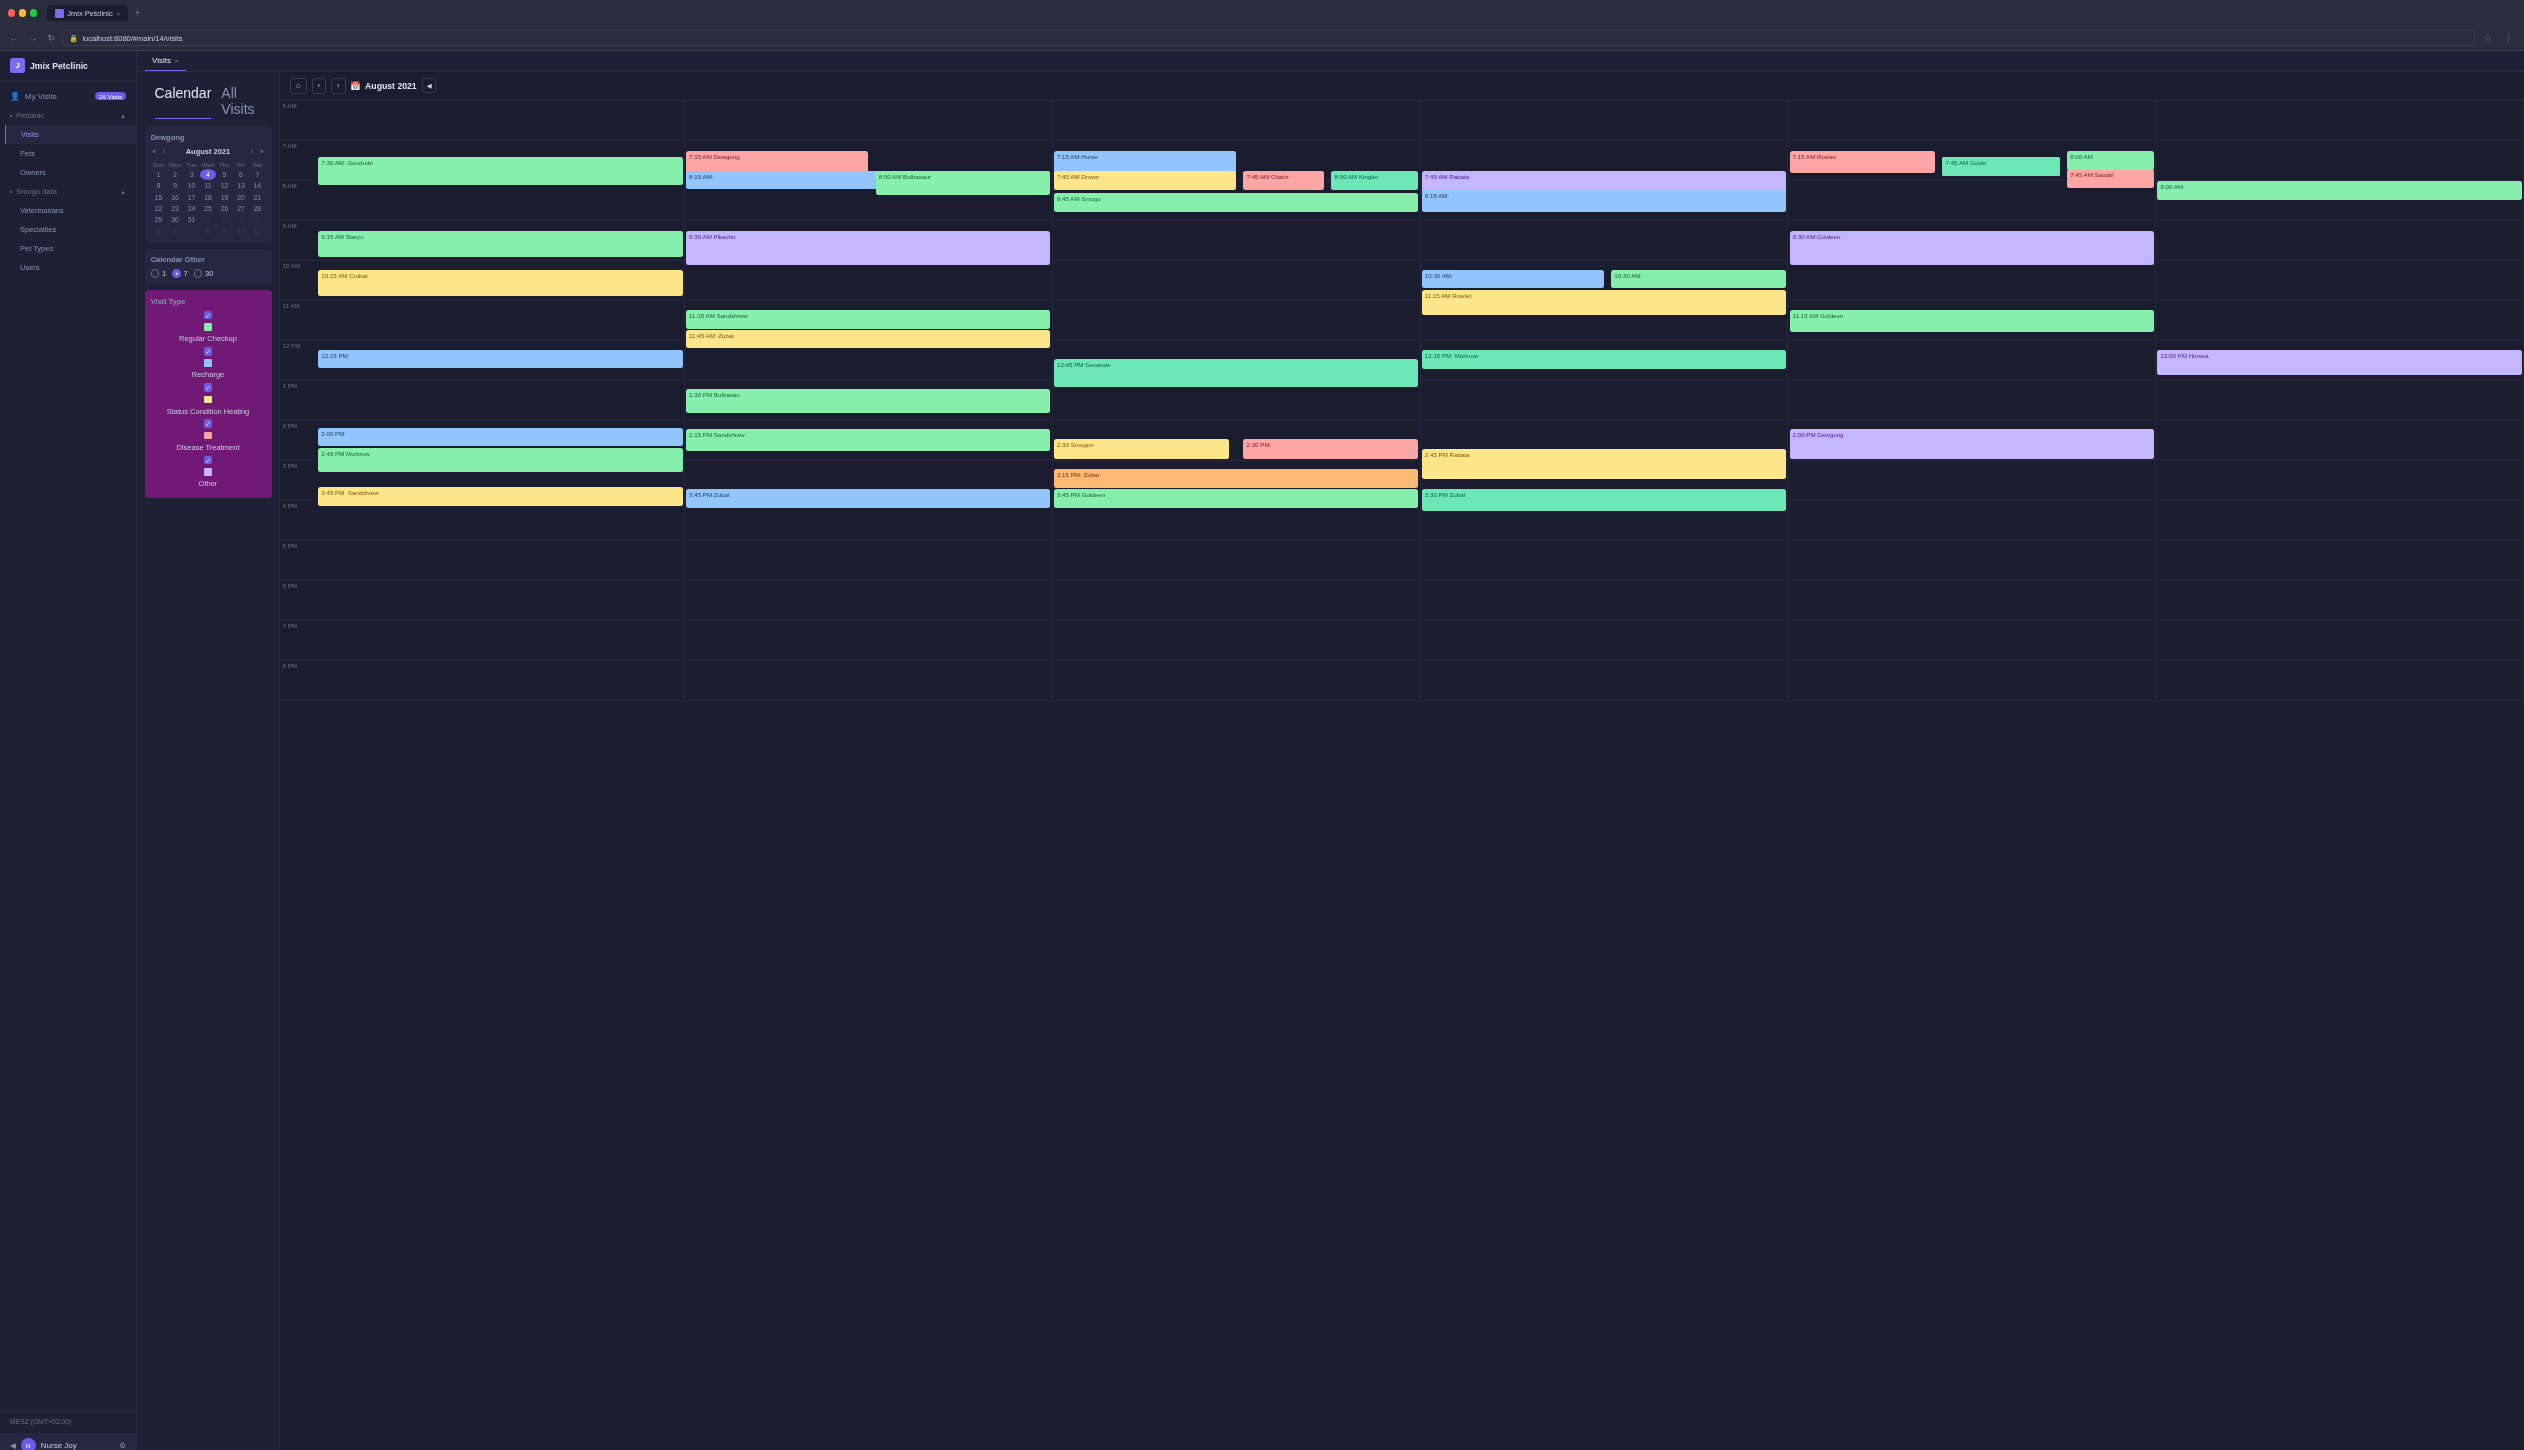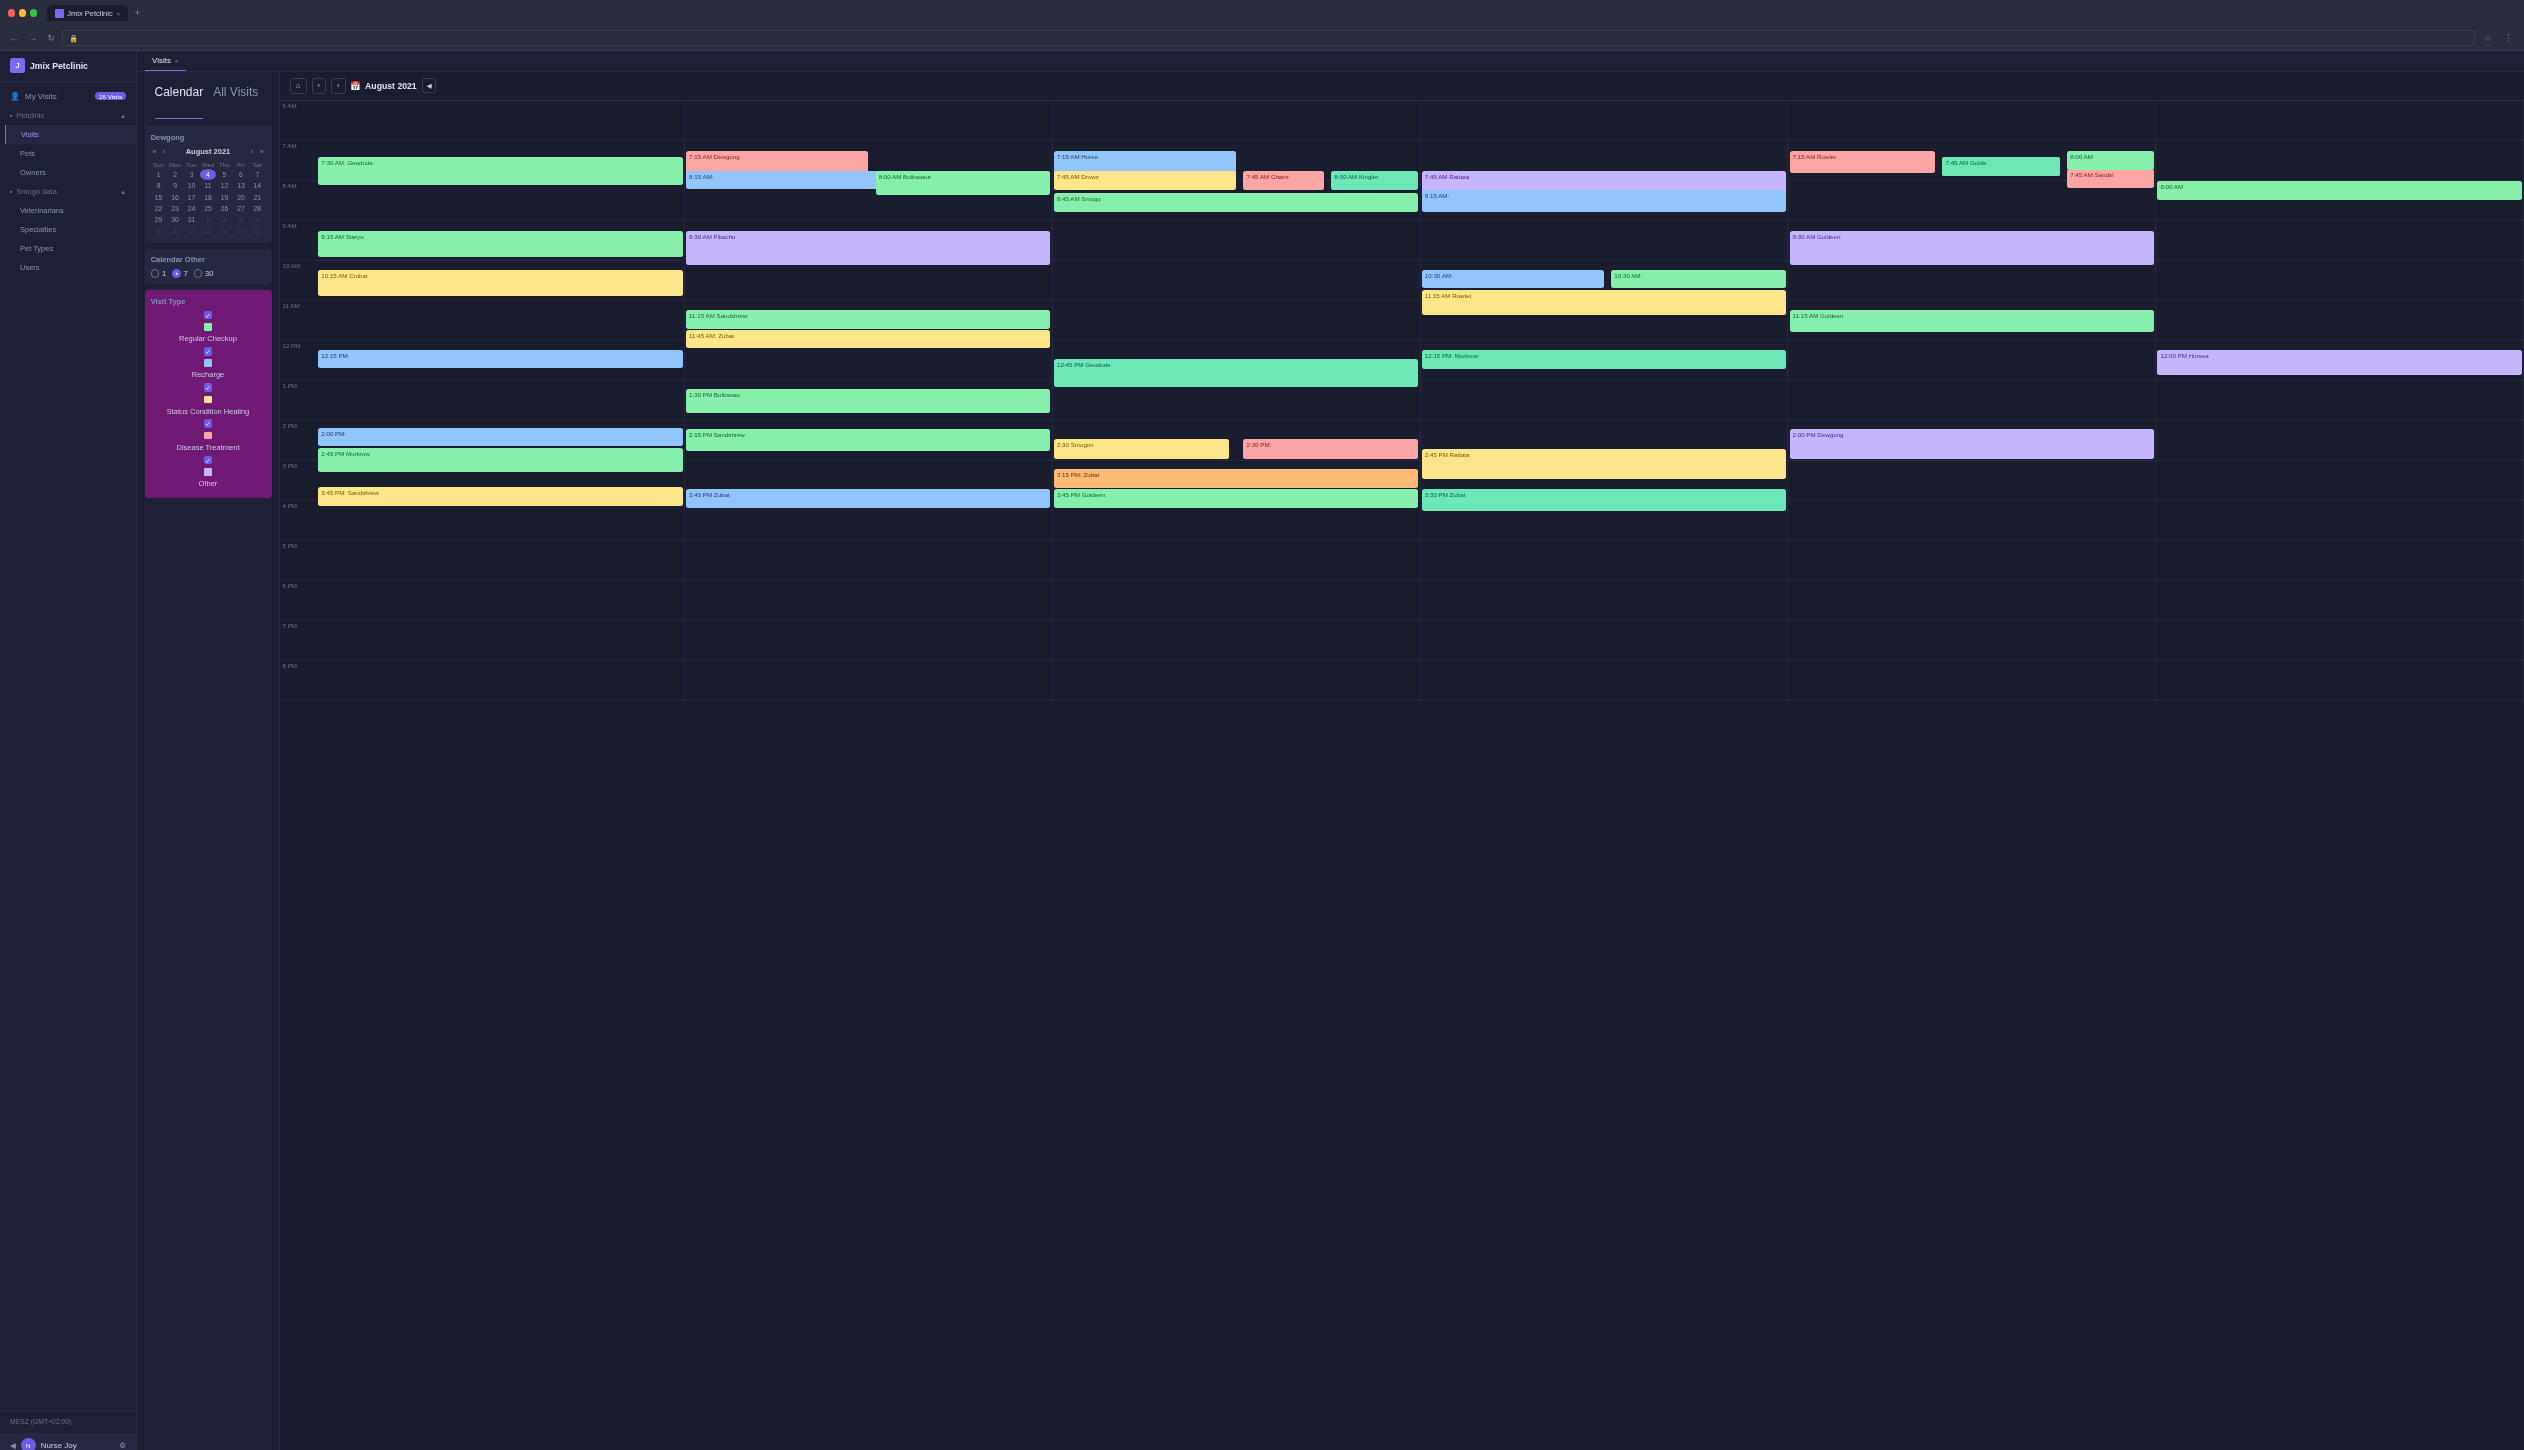--- a/index.html
+++ b/index.html
@@ -54,21 +54,21 @@
     .app-tab .tab-close { color: #888; font-size: 6.2px; cursor: pointer; }
 
     
     .content-area { display: flex; flex: 1; overflow: hidden; }
 
     
     .left-panel { width: 143px; background: #1e2035; border-right: 0.6px solid #2a2d3e; overflow-y: auto; padding: 7.5px; flex-shrink: 0; }
 
     
     .nav-tabs { display: flex; gap: 10px; padding: 6.2px 10px; border-bottom: 0.6px solid #2a2d3e; }
-    .nav-tab { font-size: 12px; cursor: pointer; padding-bottom: 19px; color: #8892b0; }
+    .nav-tab { font-size: 14px; cursor: pointer; padding-bottom: 2px; color: #8892b0; }
     .nav-tab.active { color: #e0e3f0; border-bottom: 1.2px solid #7c6af5; }
 
     
     .overview-box { background: #252840; border-radius: 3.7px; padding: 6.2px; margin-bottom: 6.2px; }
     .overview-title { font-size: 7.5px; font-weight: 600; color: #8892b0; margin-bottom: 5px; }
     .mini-calendar { font-size: 6.8px; }
     .mini-cal-header { display: flex; align-items: center; justify-content: space-between; margin-bottom: 3.7px; }
     .mini-cal-title { font-size: 7.5px; font-weight: 600; color: #c8cde4; }
     .mini-cal-nav { display: flex; gap: 2.5px; }
     .mini-cal-nav button { background: none; border: none; color: #8892b0; cursor: pointer; font-size: 6.8px; padding: 0.6px 1.9px; }
@@ -140,20 +140,21 @@
       <span class="close-tab">×</span>
     </div>
     <span style="color:#8892b0;font-size:8.7px;cursor:pointer;margin-left:2.5px;">+</span>
   </div>
   <div class="browser-nav">
     <button>←</button>
     <button>→</button>
     <button>↻</button>
     <div class="address-bar">
       <span style="color:#6b7280;font-size:7.5px;">🔒</span>
+      <span class="address-bar-url">localhost:8080/#main/14/visits</span>
     </div>
     <span style="color:#8892b0;font-size:8.7px;cursor:pointer;padding:0 3.7px;">☆</span>
     <span style="color:#8892b0;font-size:8.7px;cursor:pointer;padding:0 3.7px;">⋮</span>
   </div>
 </div>
 
 <div class="app-layout">
 
   <div class="sidebar">
     <div class="sidebar-header">

